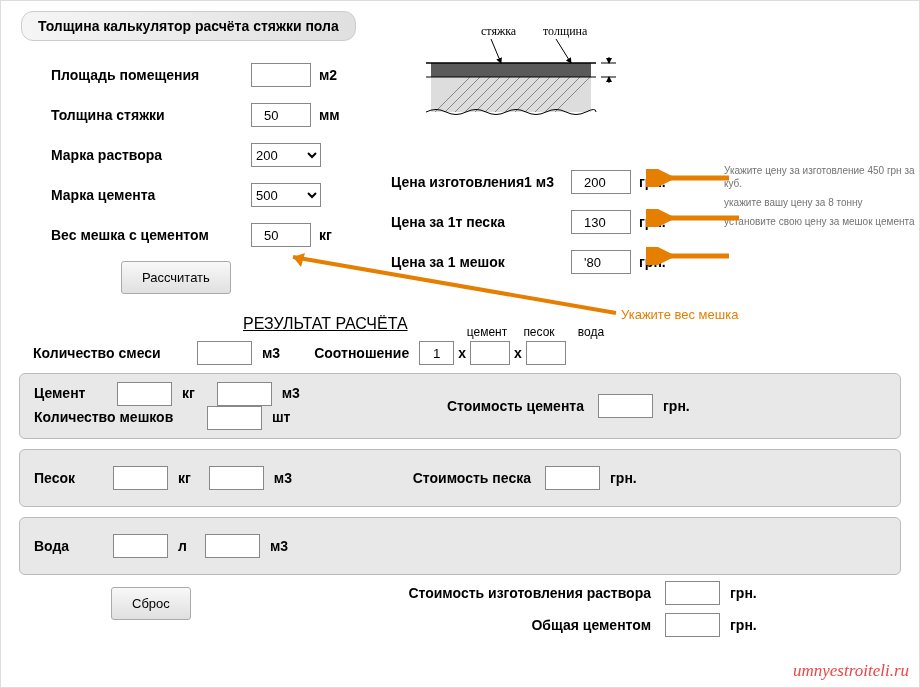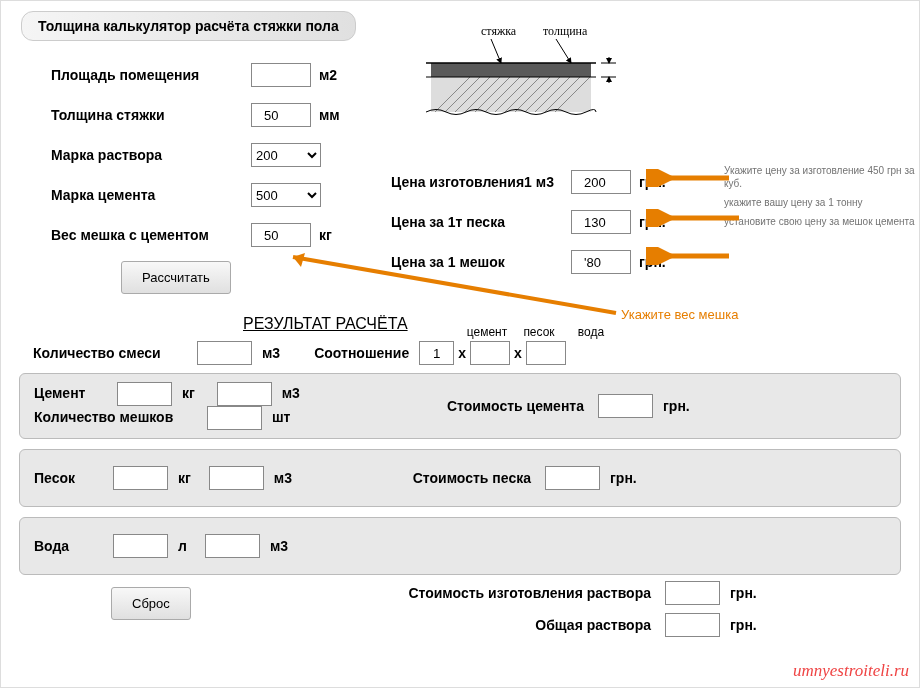--- a/index.html
+++ b/index.html
@@ -278,21 +278,21 @@
     <div class="row">
       <span class="lbl2">Цена за 1 мешок</span>
       <input class="tin" value="'80" style="">
       <span class="unit">грн.</span>
     </div>
   </div>
 
   
   <div class="annotations">
     <div class="annot">Укажите цену за изготовление 450 грн за куб.</div>
-    <div class="annot">укажите вашу цену за 1 тонну</div>
+    <div class="annot">укажите вашу цену за 8 тонну</div>
     <div class="annot">установите свою цену за мешок цемента</div>
   </div>
   <div class="annot-bottom">Укажите вес мешка</div>
 
   
   <svg class="arrow" style="left:640px;top:168px" width="90" height="18">
     <line x1="88" y1="9" x2="10" y2="9" stroke="#e67e00" stroke-width="5" marker-end="url(#oa)"></line>
     <defs>
         <marker id="oa" markerWidth="6" markerHeight="6" refX="5" refY="3" orient="auto">
           <path d="M6,0 L0,3 L6,6 Z" fill="#e67e00"></path>
@@ -372,20 +372,20 @@
     <button class="btn">Сброс</button>
   </div>
 
   <div class="bottom-totals">
     <div class="trow">
       <span class="tlbl">Стоимость изготовления раствора</span>
       <input class="pin" style="">
       <span class="punit">грн.</span>
     </div>
     <div class="trow">
-      <span class="tlbl">Общая раствора</span>
+      <span class="tlbl">Общая цементом</span>
       <input class="pin" style="">
       <span class="punit">грн.</span>
     </div>
   </div>
 
   <div class="watermark">umnyestroiteli.ru</div>
 </div>
 
 </body></html>

